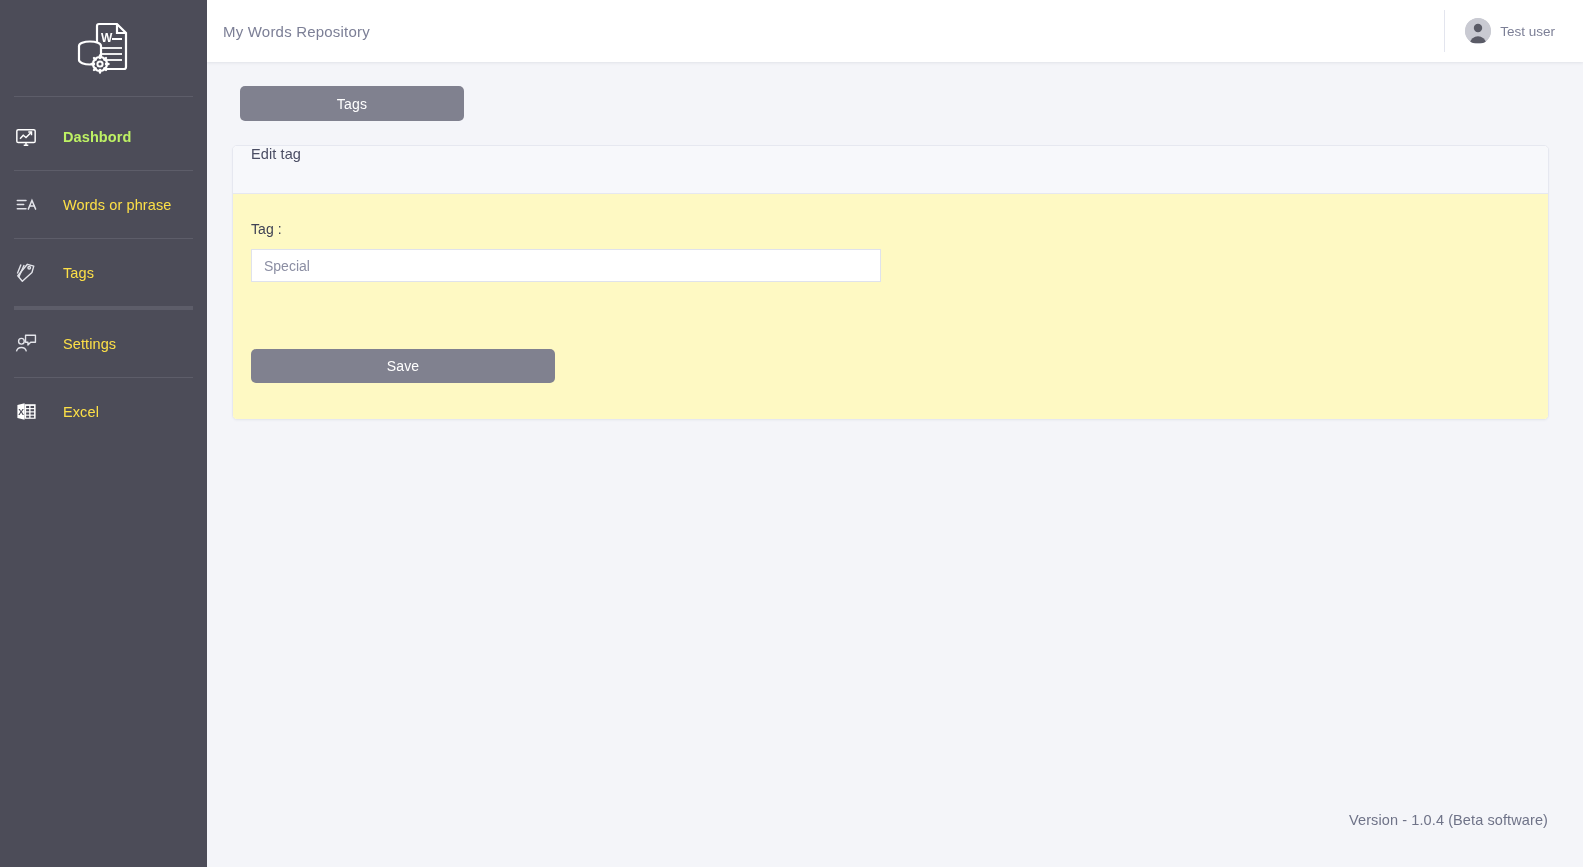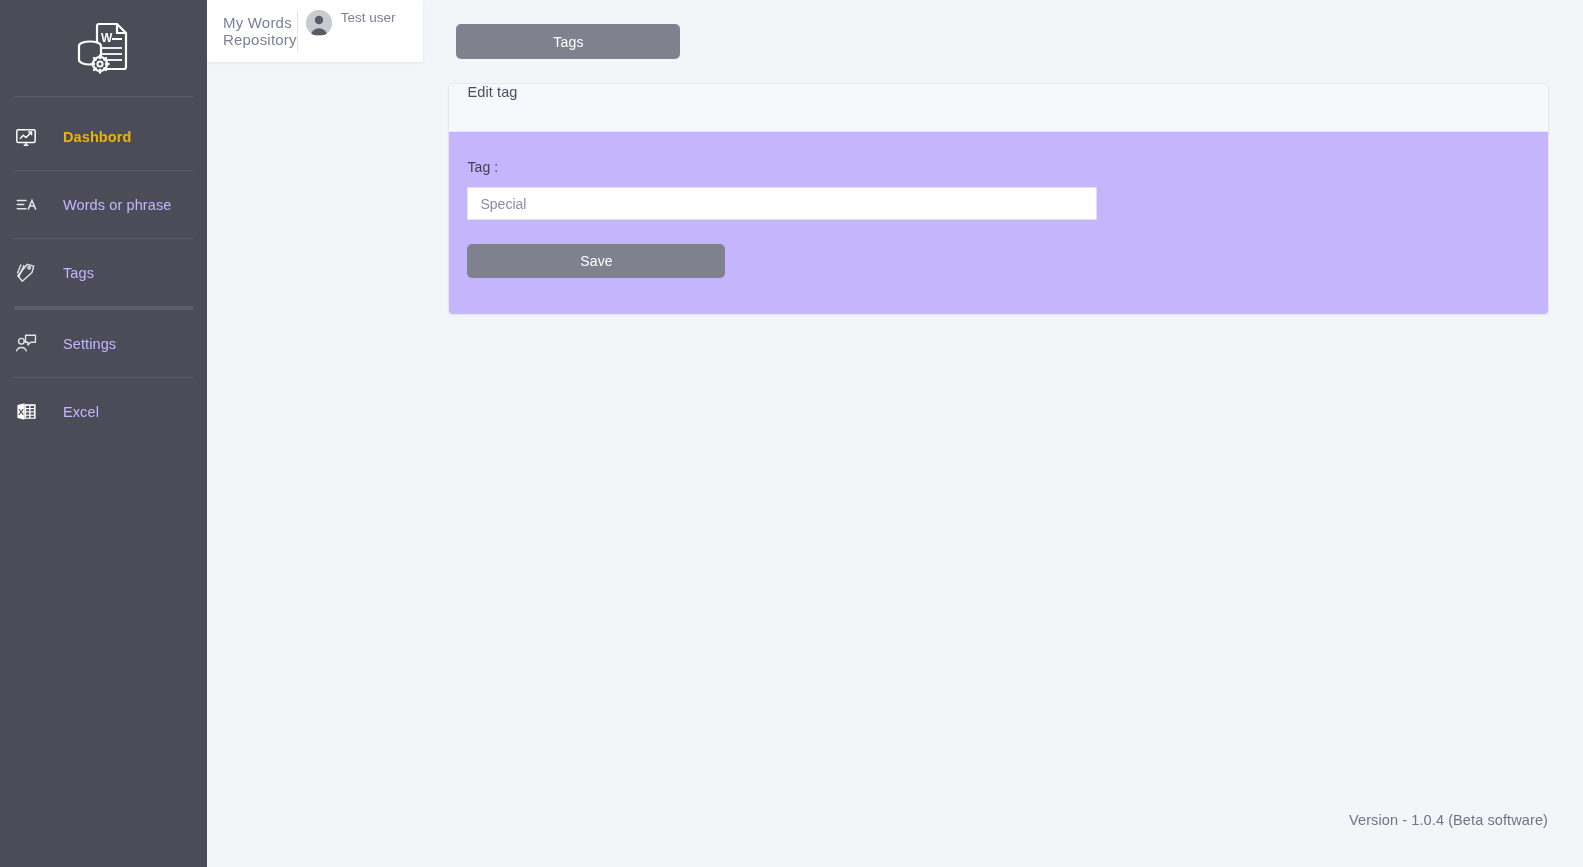--- a/index.html
+++ b/index.html
@@ -64,27 +64,27 @@
     height: 30px;
     display: flex;
     align-items: center;
     justify-content: center;
     flex: 0 0 30px;
   }
 
   .nav-label {
     margin-left: 22px;
     font-size: 14.5px;
-    color: #c4b5fd;
+    color: #fde047;
     letter-spacing: .1px;
     white-space: nowrap;
   }
 
   .nav-item.active .nav-label {
-    color: #eab308;
+    color: #bef264;
     font-weight: bold;
   }
 
   .nav-chevron {
     position: absolute;
     right: 17px;
     top: 50%;
     transform: translateY(-50%);
     display: flex;
     align-items: center;
@@ -94,20 +94,21 @@
     height: 1px;
     background: #5d5d69;
     margin: 0 14px;
   }
 
   
   .main {
     flex: 1;
     height: 867px;
     display: flex;
+    flex-direction: column;
     background: #f4f5f9;
     position: relative;
   }
 
   .topbar {
     height: 62px;
     background: #ffffff;
     display: flex;
     align-items: center;
     justify-content: space-between;
@@ -119,22 +120,23 @@
   }
 
   .breadcrumb {
     font-size: 15px;
     color: #7c7f96;
     letter-spacing: .2px;
   }
 
   .user-area {
     display: flex;
+    align-items: center;
     height: 42px;
-    padding-left: 8px;
+    padding-left: 20px;
     border-left: 1px solid #e3e5ee;
     cursor: pointer;
   }
 
   .avatar {
     width: 26px;
     height: 26px;
     border-radius: 50%;
     background: #c9cad2;
     display: flex;
@@ -192,21 +194,21 @@
   }
 
   .card-header-title {
     font-size: 14.5px;
     color: #4a4d63;
     letter-spacing: .1px;
   }
 
   .card-body {
     padding: 27px 20px 36px 18px;
-    background: #c4b5fd;
+    background: #fef9c3;
   }
 
   .field-label {
     font-size: 14px;
     color: #3f4254;
     margin-bottom: 12px;
     letter-spacing: .1px;
   }
 
   .tag-input {
@@ -219,23 +221,23 @@
     font-size: 14px;
     font-family: "Liberation Sans", sans-serif;
     color: #7c7f96;
     background: #ffffff;
     outline: none;
   }
 
   .tag-input::placeholder { color: #8b8ea3; }
 
   .save-button {
-    margin-top: 24px;
+    margin-top: 67px;
     display: block;
-    width: 258px;
+    width: 304px;
     height: 34px;
     background: #80818f;
     color: #ffffff;
     border: none;
     border-radius: 5px;
     font-size: 14px;
     font-family: "Liberation Sans", sans-serif;
     cursor: pointer;
     letter-spacing: .2px;
   }

